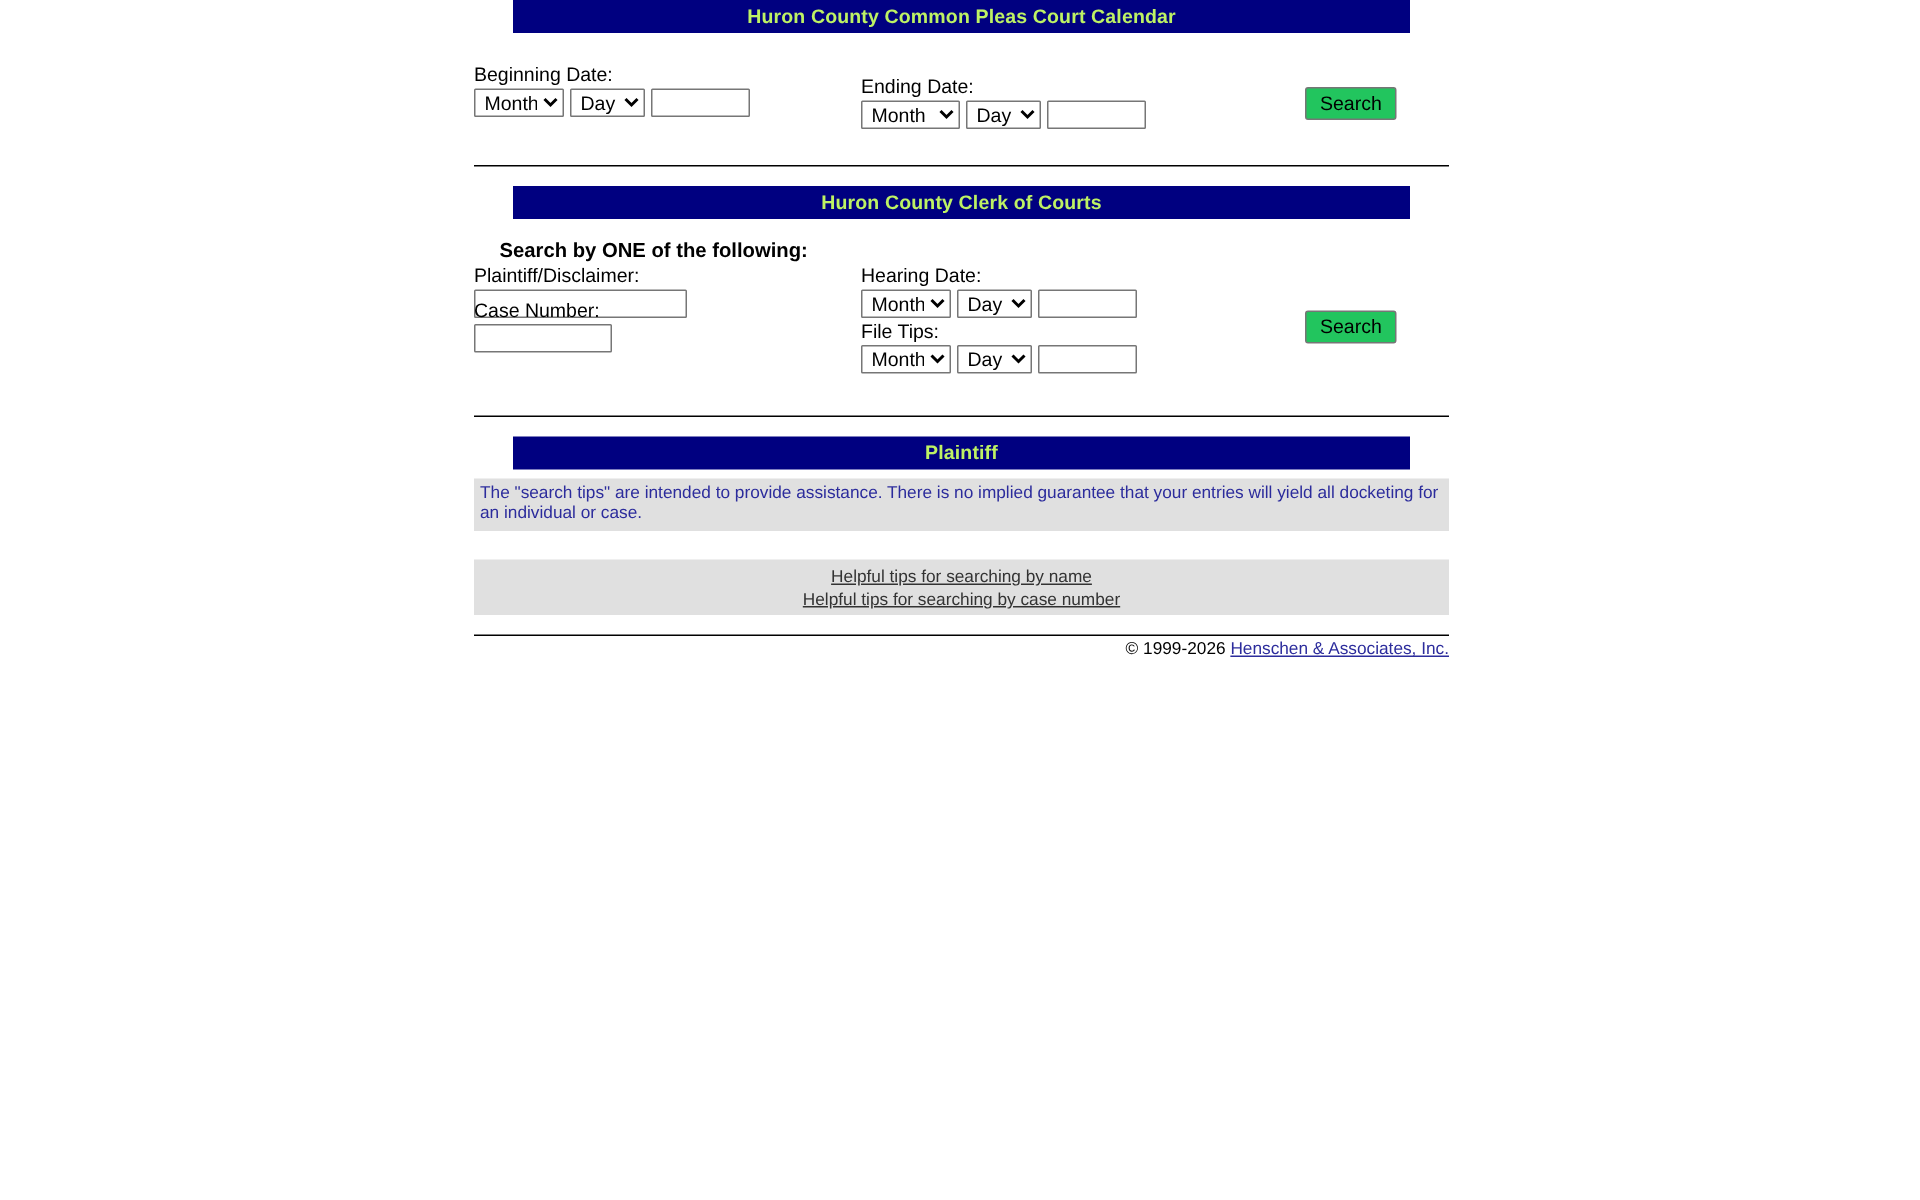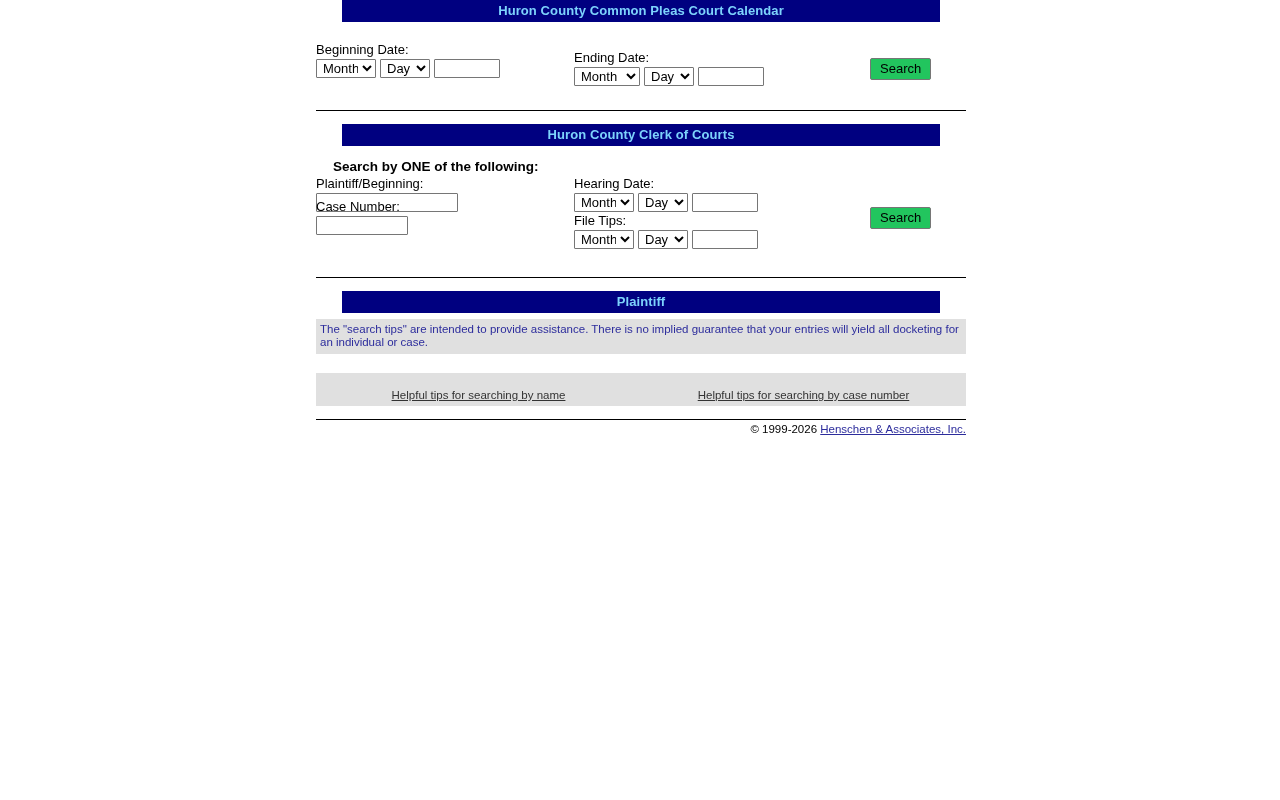--- a/index.html
+++ b/index.html
@@ -21,21 +21,21 @@
   .content {
     position: absolute;
     left: 316px;
     top: 0;
     width: 650px;
   }
 
   
   .bar {
     background: #000080;
-    color: #7dd3fc;
+    color: #bef264;
     font-weight: bold;
     font-size: 13px;
     text-align: center;
     padding: 3px 0 4px 0;
     letter-spacing: 0.1px;
   }
   .bar-wrap {
     padding-left: 26px;
     padding-right: 26px;
   }
@@ -118,22 +118,23 @@
   
   .panel {
     background: #e0e0e0;
     color: #2c2c9c;
     font-size: 11.5px;
     line-height: 13px;
     padding: 4px 4px 5px 4px;
   }
   .tips-panel {
     background: #e0e0e0;
-    padding: 14px 0 4px 0;
+    padding: 3px 0 4px 0;
     display: flex;
+    flex-direction: column;
   }
   .tips-cell {
     flex: 1 1 50%;
     text-align: center;
   }
   .tips-cell a {
     color: #333333;
     font-size: 11.5px;
     text-decoration: underline;
   }
@@ -212,21 +213,21 @@
 
     <div class="sp-13"></div>
 
     <div class="form-section2">
 
       <div class="fieldblock" style="left:17px; top:0px;">
         <span class="lbl lbl-bold">Search by ONE of the following:</span>
       </div>
 
       <div class="fieldblock" style="left:0px; top:17px;">
-        <span class="lbl">Plaintiff/Beginning:</span>
+        <span class="lbl">Plaintiff/Disclaimer:</span>
         <input type="text" class="name" value="" style="">
       </div>
 
       <div class="fieldblock" style="left:0px; top:40px;">
         <span class="lbl">Case Number:</span>
         <input type="text" class="case" value="" style="">
       </div>
 
       <div class="fieldblock" style="left:258px; top:17px;">
         <span class="lbl">Hearing Date:</span>

